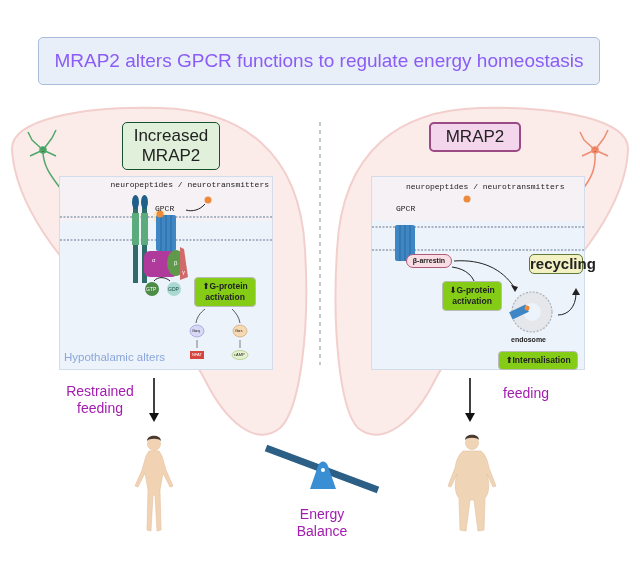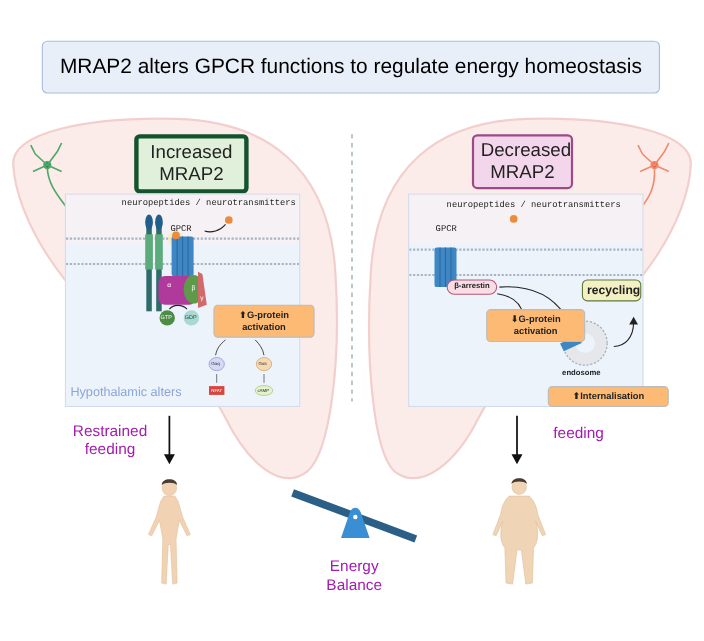--- a/index.html
+++ b/index.html
@@ -2,35 +2,35 @@
 <html><head>
 <meta charset="utf-8">
 <style>
   html, body { margin: 0; padding: 0; background: #ffffff; }
   body { width: 640px; height: 583px; position: relative; overflow: hidden;
          font-family: "Liberation Sans", "DejaVu Sans", sans-serif; color: #222; }
   .abs { position: absolute; }
   .title-box { left: 38px; top: 37px; width: 560px; height: 46px;
     background: #e8eff9; border: 1.5px solid #a9bddb; border-radius: 5px;
     display: flex; align-items: center; justify-content: center;
-    font-size: 19px; color: #000000; }
+    font-size: 19px; color: #8b5cf6; }
   svg.bg { position: absolute; left: 0; top: 0; }
   .state-box { font-size: 17px; line-height: 20px; text-align: center; border-radius: 5px;
     padding: 3px 6px; }
-  .inc { left: 122px; top: 122px; width: 84px; background: #e0f0da; border: 4px solid #14532d; }
+  .inc { left: 122px; top: 122px; width: 84px; background: #e0f0da; border: 1px solid #14532d; }
   .dec { left: 429px; top: 122px; width: 76px; background: #f4d6ec; border: 2px solid #9b4a86; }
   .cell { background: #edf3fb; border: 1px solid #d3dcea; }
   .cell-left { left: 59px; top: 176px; width: 212px; height: 192px; }
   .cell-right { left: 371px; top: 176px; width: 212px; height: 192px; }
   .cell-top { position: absolute; left: 0; top: 0; right: 0; height: 44px; background: #fbeeee; opacity: 0.55; }
   .small { font-size: 8px; color: #222; font-family: Liberation Mono, monospace; }
   .tiny { font-size: 6px; }
   .lbl { font-size: 14px; text-align: center; line-height: 17px; color: #a21caf; }
-  .note-box { background: #fdba74; border: 1px solid #bbb; border-radius: 4px; font-size: 8.5px;
-    font-weight: bold; text-align: center; line-height: 11px; padding: 3px 21px; }
+  .note-box { background: #84cc16; border: 1px solid #bbb; border-radius: 4px; font-size: 8.5px;
+    font-weight: bold; text-align: center; line-height: 11px; padding: 3px 6px; }
   .pill { border-radius: 10px; font-size: 7px; font-weight: bold; text-align: center; }
 </style>
 </head>
 <body>
 
 <svg class="bg" width="640" height="583" viewBox="0 0 640 583">
 
   <path d="M12,150 C10,120 80,106 160,108 C240,110 300,150 305,250 C310,330 300,410 280,428 C255,448 225,420 205,380 C185,340 150,320 110,300 C60,270 15,200 12,150 Z" fill="#fbecea" stroke="#f2cfcc" stroke-width="2"></path>
 
   <path d="M628,150 C630,120 560,106 480,108 C400,110 342,150 337,250 C332,330 340,410 358,428 C383,448 415,420 435,380 C455,340 490,320 530,300 C580,270 626,200 628,150 Z" fill="#fbecea" stroke="#f2cfcc" stroke-width="2"></path>
@@ -77,21 +77,20 @@
   </g>
 </svg>
 
 <div class="abs title-box">MRAP2 alters GPCR functions to regulate energy homeostasis</div>
 
 <div class="abs state-box inc">
   <div>Increased</div>
   <div>MRAP2</div>
 </div>
 <div class="abs state-box dec">
-  <div>Decreased</div>
   <div>MRAP2</div>
 </div>
 
 <div class="abs cell cell-left">
   <div class="cell-top"></div>
   <svg class="abs" style="left:0;top:0" width="212" height="192">
 
     <g stroke="#a8b4c4" stroke-width="2" stroke-dasharray="2,1.5">
       <line x1="0" y1="40" x2="212" y2="40"></line>
       <line x1="0" y1="63" x2="212" y2="63"></line>
@@ -183,21 +182,21 @@
     <path d="M186,138 C196,138 204,130 204,116" stroke="#222" fill="none" stroke-width="1"></path>
     <polygon points="200,118 208,118 204,111" fill="#222"></polygon>
   </svg>
   <div class="abs small" style="left:34px;top:5px">neuropeptides / neurotransmitters</div>
   <div class="abs small" style="left:24px;top:27px">GPCR</div>
   <div class="abs pill" style="left:34px;top:77px;width:44px;height:12px;line-height:12px;background:#f9dde5;border:1px solid #b05a76">β-arrestin</div>
   <div class="abs note-box" style="left:70px;top:104px;width:46px">
     <div>⬇G-protein</div>
     <div>activation</div>
   </div>
-  <div class="abs" style="left:157px;top:77px;width:52px;height:18px;line-height:18px;background:#f3f0c3;border:1.5px solid #5e7a3a;border-radius:5px;font-size:11px;font-weight:bold;text-align:right">recycling</div>
+  <div class="abs" style="left:157px;top:77px;width:52px;height:18px;line-height:18px;background:#f3f0c3;border:1.5px solid #5e7a3a;border-radius:5px;font-size:15px;font-weight:bold;text-align:left">recycling</div>
   <div class="abs" style="left:139px;top:159px;font-size:7px;font-weight:bold">endosome</div>
   <div class="abs note-box" style="left:126px;top:158px;width:66px;margin-top:16px;top:158px;transform:translateY(0)">⬆Internalisation</div>
 </div>
 
 <div class="abs lbl" style="left:60px;top:383px;width:80px">
   <div>Restrained</div>
   <div>feeding</div>
 </div>
 <div class="abs lbl" style="left:478px;top:385px;width:96px">
   <div>feeding</div>

